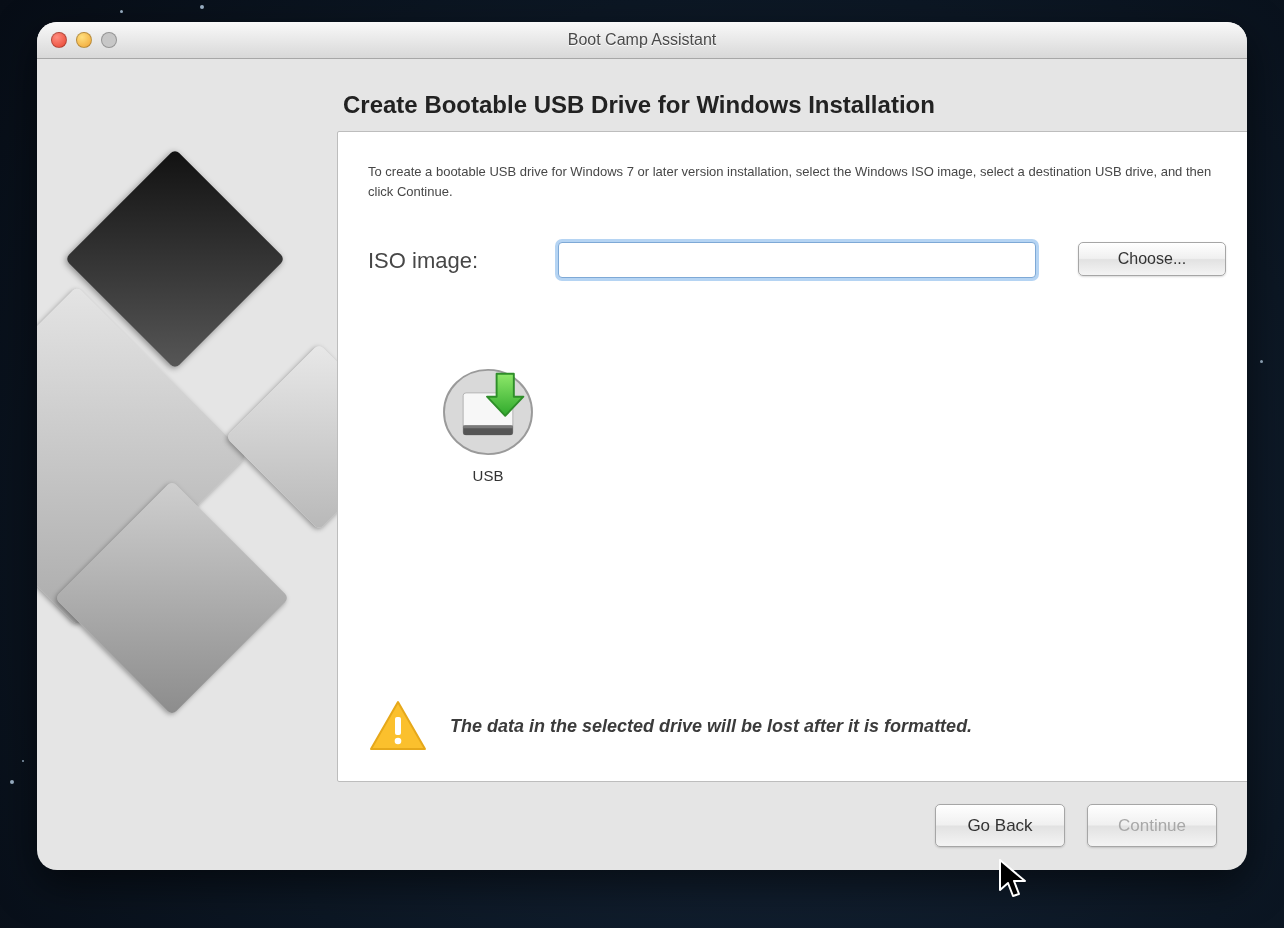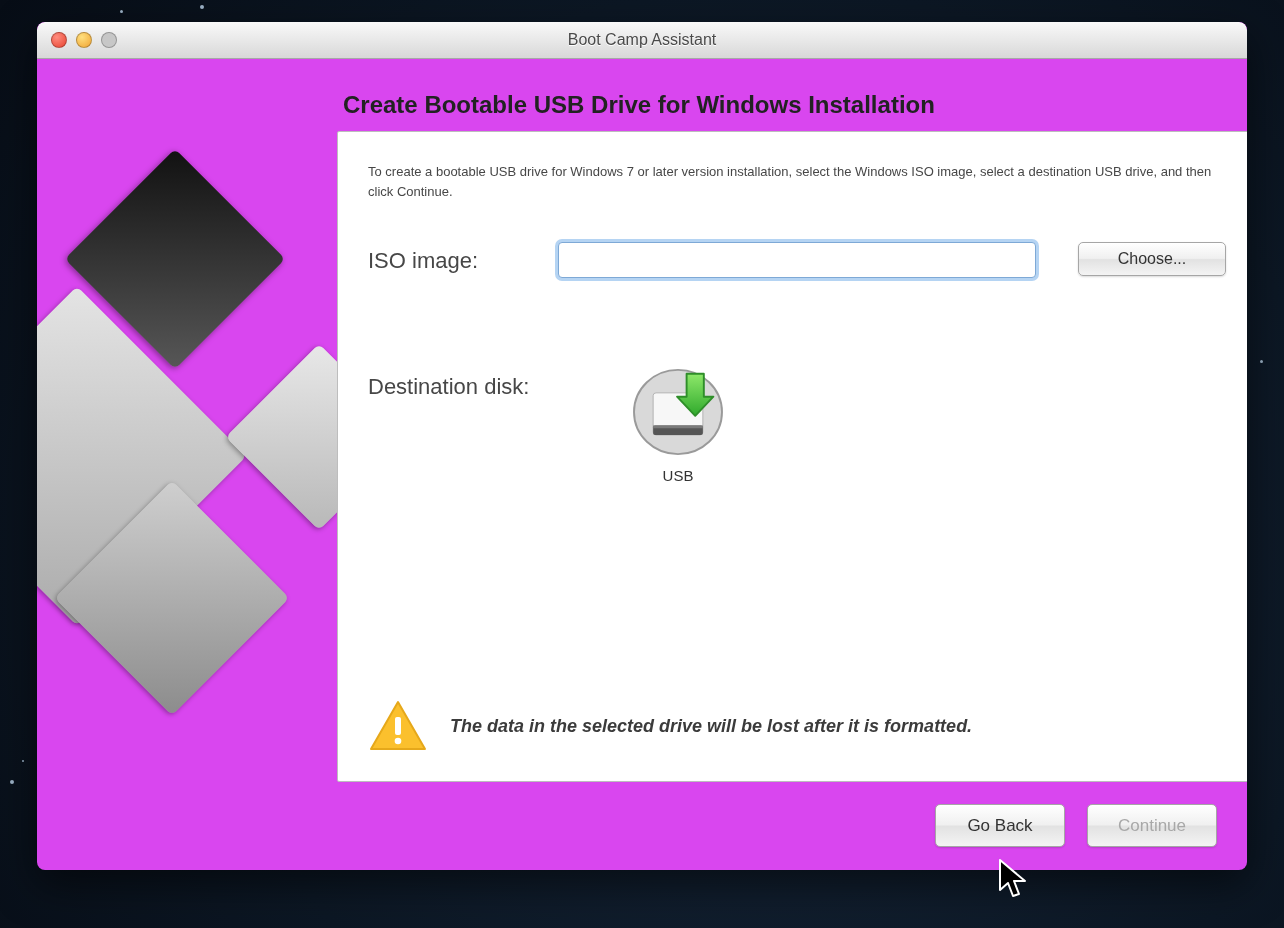--- a/index.html
+++ b/index.html
@@ -1,18 +1,18 @@
 <!DOCTYPE html>
 <html><head>
 <meta charset="utf-8">
 <style>
 html,body{margin:0;padding:0;height:100%;font-family:"Lucida Grande","Helvetica Neue",Arial,sans-serif;font-size:16px;color:#333;}
 body{position:relative;width:1284px;height:928px;overflow:hidden;background:radial-gradient(circle at 60% 60%,#16263a 0%,#0c1724 60%,#070d16 100%);}
 .star{position:absolute;background:#9db3c8;border-radius:50%;}
-.window{position:absolute;left:37px;top:22px;width:1210px;height:848px;background:#d946ef;border-radius:8px;box-shadow:0 14px 40px rgba(0,0,0,.55);overflow:hidden;}
+.window{position:absolute;left:37px;top:22px;width:1210px;height:848px;background:#e5e5e5;border-radius:20px;box-shadow:0 14px 40px rgba(0,0,0,.55);overflow:hidden;}
 .titlebar{height:36px;background:linear-gradient(to bottom,#f9f9f9,#d8d8d8);border-top-left-radius:8px;border-top-right-radius:8px;border-bottom:1px solid #a7a7a7;display:flex;align-items:center;position:relative;}
 .traffic{display:flex;gap:9px;margin-left:14px;}
 .traffic span{width:14px;height:14px;border-radius:50%;display:block;border:1px solid rgba(0,0,0,.25);}
 .tl-close{background:radial-gradient(circle at 35% 30%,#ff8d80,#e7432f);border-color:#b22f1f;}
 .tl-min{background:radial-gradient(circle at 35% 30%,#ffdf7e,#f0a434);border-color:#b37723;}
 .tl-zoom{background:#c7c7c7;border-color:#9a9a9a;}
 .win-title{position:absolute;left:0;right:0;text-align:center;font-size:16px;color:#4a4a4a;text-shadow:0 1px 0 #fff;}
 .body-area{position:relative;height:calc(100% - 36px);display:flex;flex-direction:column;padding:32px 30px 24px;box-sizing:border-box;}
 .page-title{margin:0 0 12px 276px;font-size:24px;font-weight:bold;color:#222;}
 .content-row{display:flex;flex:1;}
@@ -73,21 +73,20 @@
       <div class="content-panel">
         <p class="intro">To create a bootable USB drive for Windows 7 or later version installation, select the Windows ISO image, select a destination USB drive, and then click Continue.</p>
 
         <div class="row">
           <div class="row-label">ISO image:</div>
           <input type="text" class="iso-input" value="" style="">
           <button class="aqua-btn choose-btn">Choose...</button>
         </div>
 
         <div class="row dest-row">
-          <div class="row-label">Destination disk:</div>
           <div class="disk-item">
             <svg class="disk-icon" viewBox="0 0 96 92">
               <ellipse cx="48" cy="46" rx="46" ry="44" fill="#d9d9d9" stroke="#9a9a9a" stroke-width="2"></ellipse>
               <rect x="22" y="26" width="52" height="44" rx="3" fill="#f7f7f7" stroke="#b0b0b0"></rect>
               <rect x="22" y="60" width="52" height="10" rx="2" fill="#555"></rect>
               <rect x="22" y="60" width="52" height="3" fill="#7a7a7a"></rect>
 
               <path d="M57 6 h18 v24 h10 l-19 20 -19 -20 h10 z" fill="url(#ggrad)" stroke="#2f8e2a" stroke-width="2" stroke-linejoin="round"></path>
               <defs>
                 <linearGradient id="ggrad" x1="0" y1="0" x2="0" y2="1">

